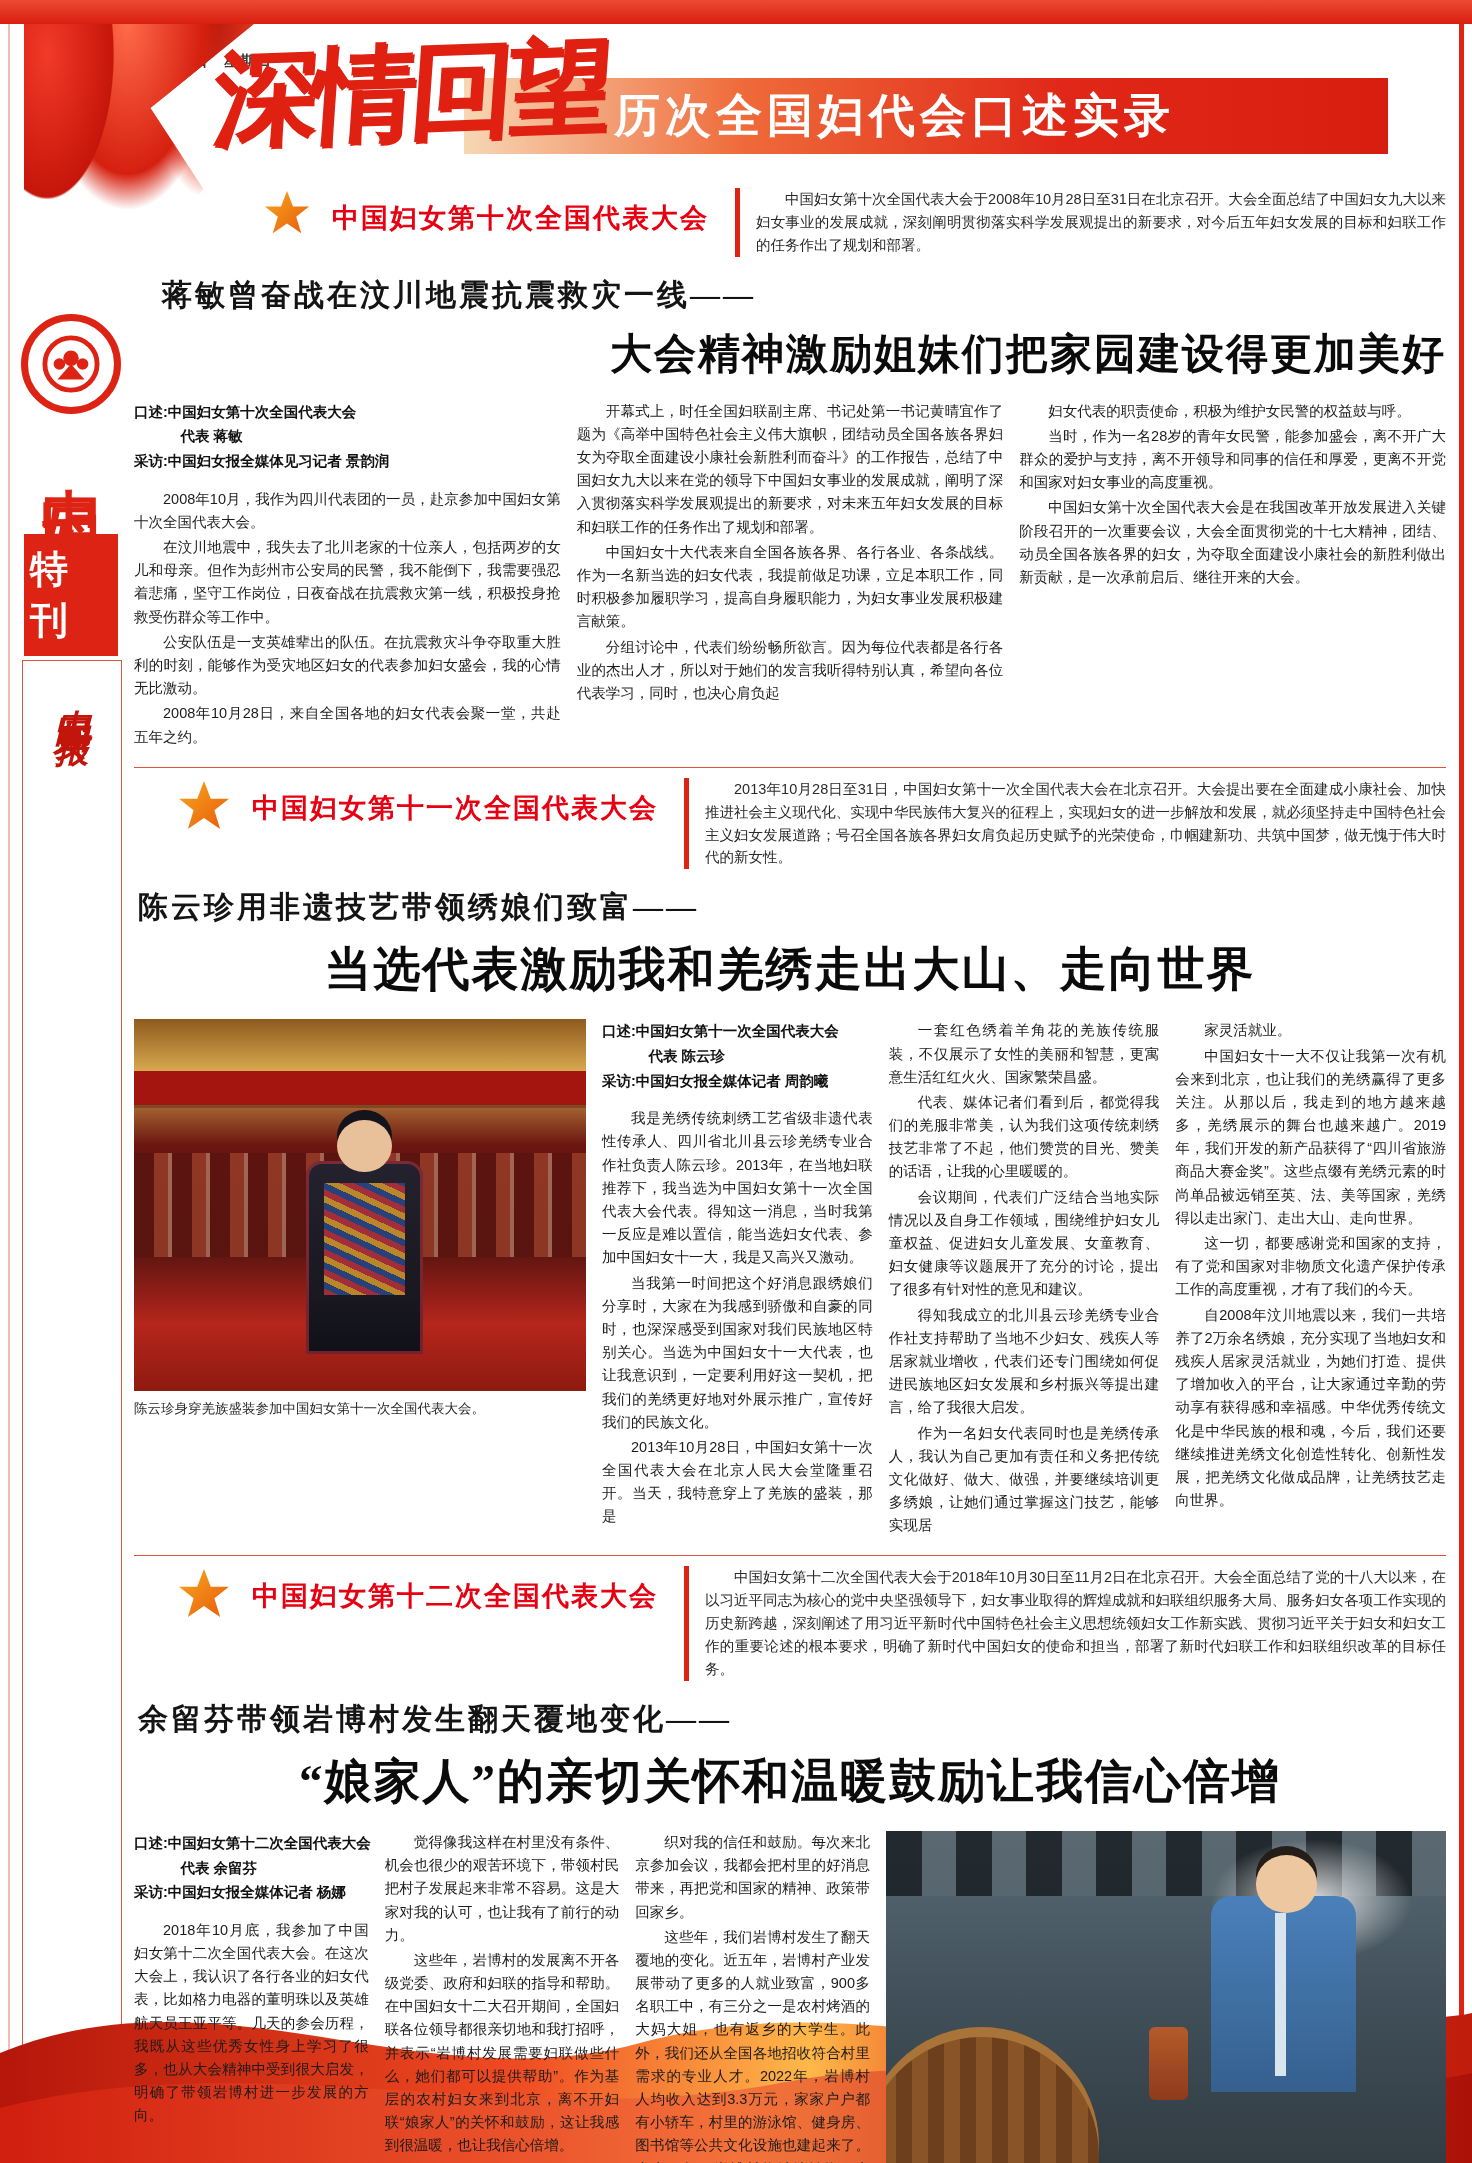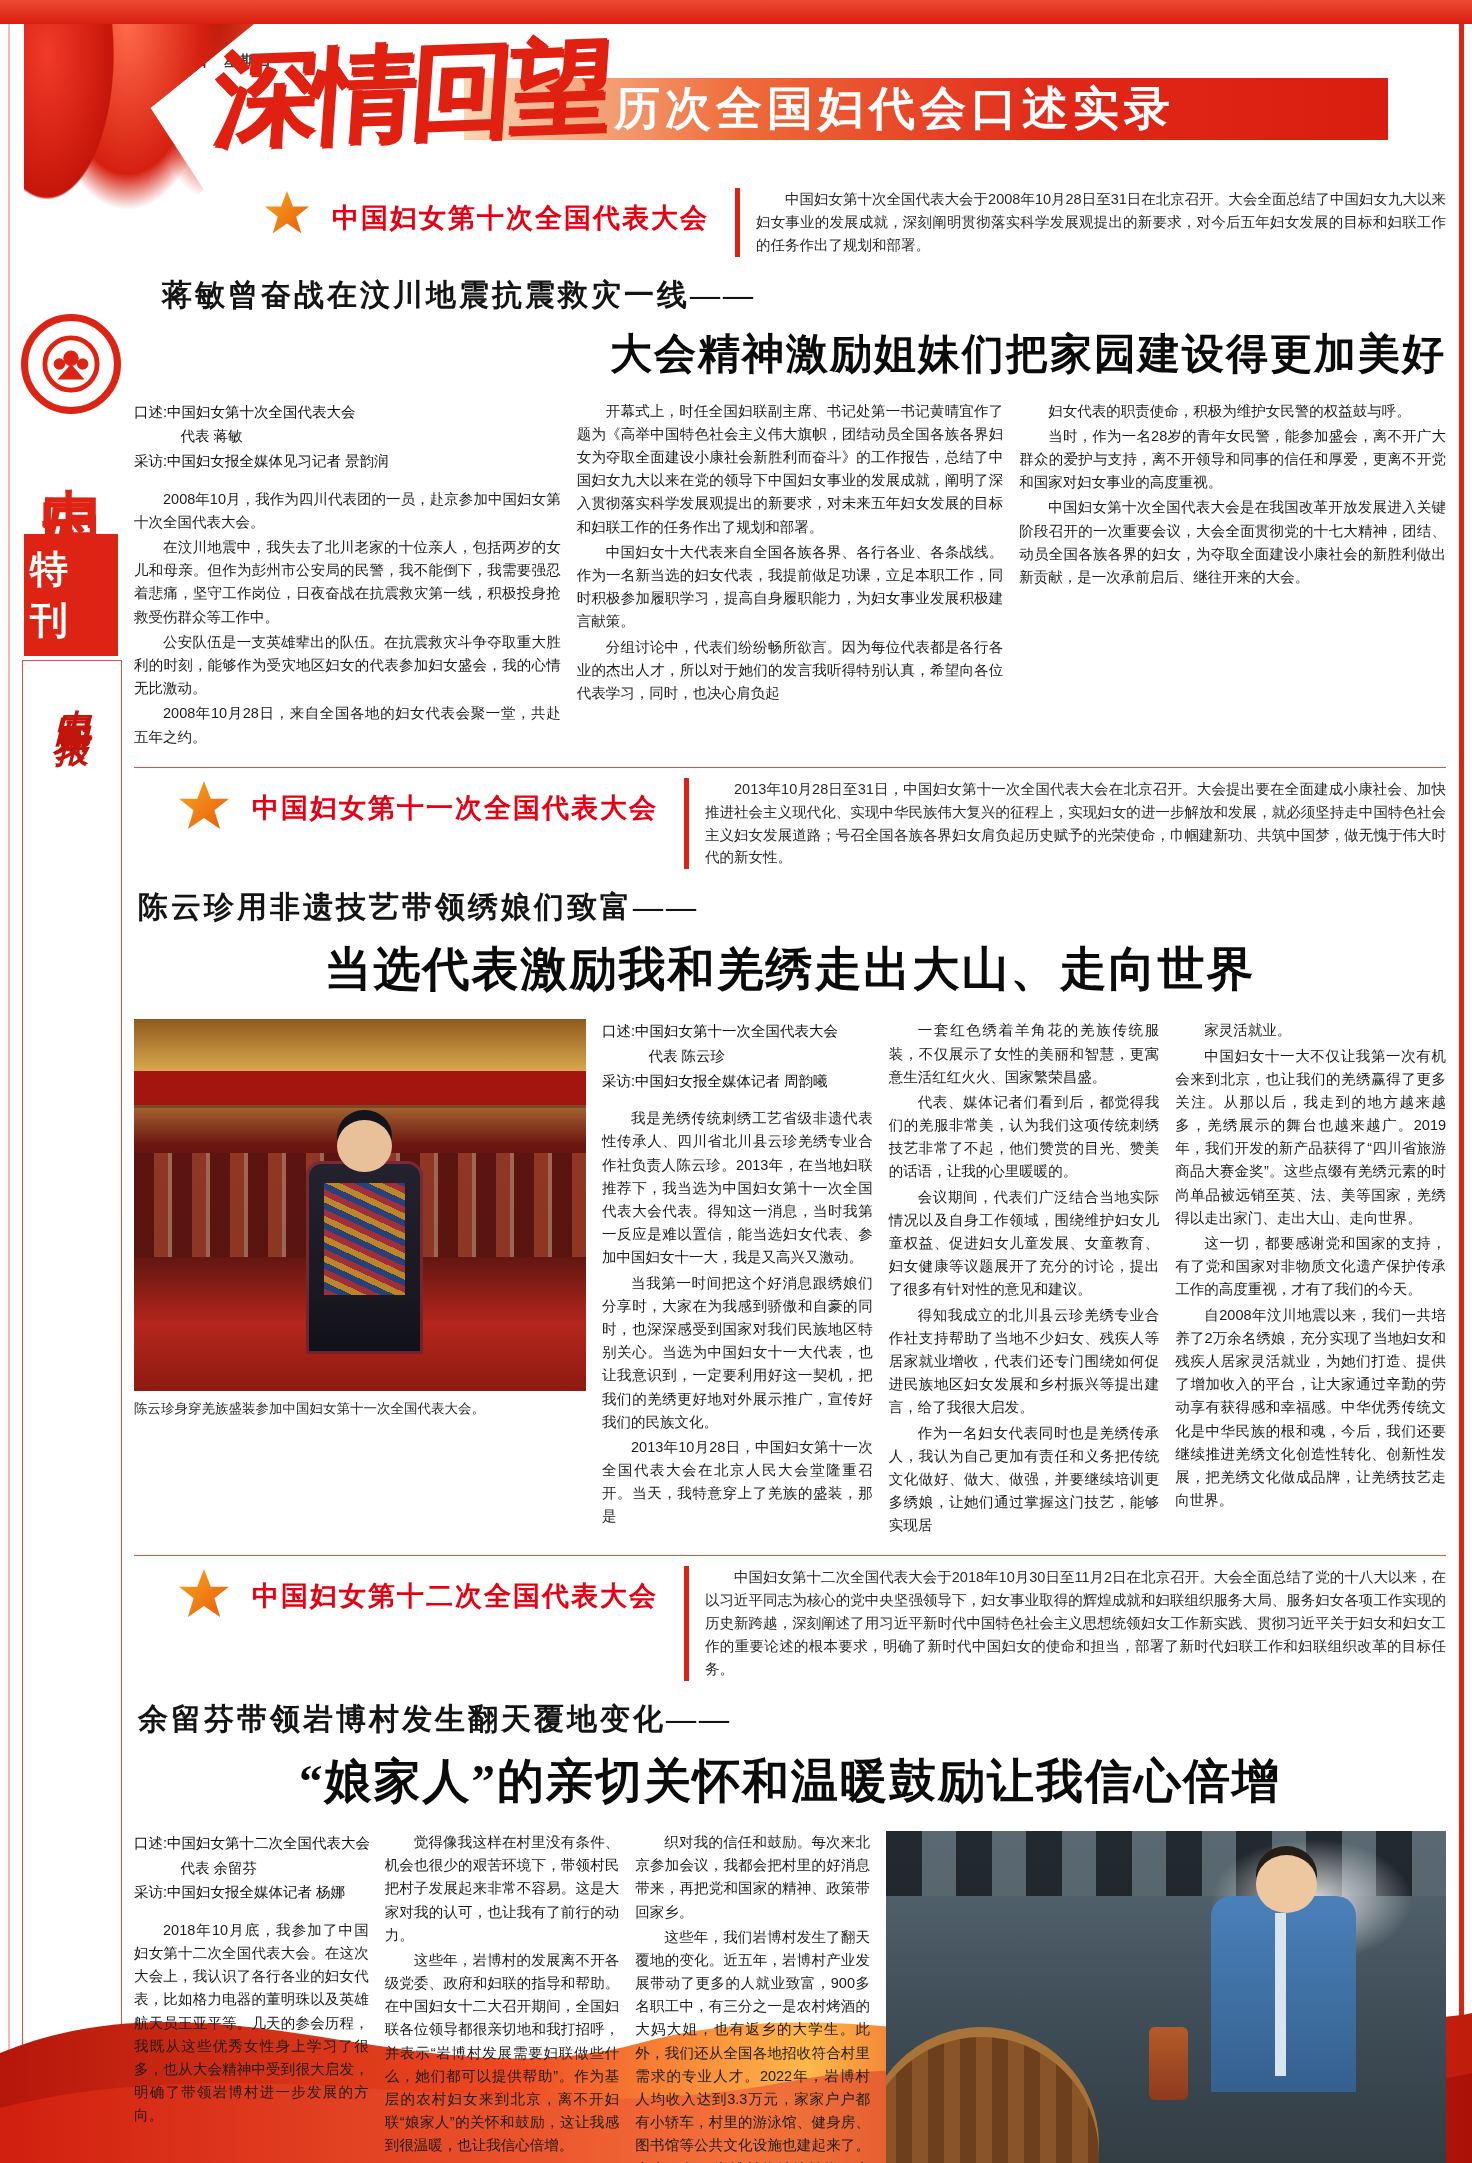--- a/index.html
+++ b/index.html
@@ -33,40 +33,40 @@
   .credits{margin-top:auto;margin-bottom:14px;writing-mode:vertical-rl;text-orientation:upright;
            font-size:11px;color:#333;letter-spacing:2px;line-height:1.9;}
   .credits span{display:block;margin-bottom:10px;}
   .sidebar-frame{position:absolute;left:22px;top:660px;width:98px;bottom:10px;border:1px solid #e0523e;z-index:0;}
   
   .main{position:absolute;left:134px;top:28px;right:26px;z-index:2;}
   .masthead{position:relative;height:150px;}
   .calligraphy{position:absolute;left:80px;top:-4px;color:#e02112;font-size:104px;font-weight:bold;
                font-family:"Liberation Serif",serif;transform:rotate(-2deg) skewX(-6deg);letter-spacing:-6px;
                text-shadow:2px 2px 0 #e02112;z-index:2;}
-  .banner{position:absolute;left:330px;right:58px;top:50px;height:62px;display:flex;align-items:center;
+  .banner{position:absolute;left:330px;right:58px;top:50px;height:76px;display:flex;align-items:center;
           background:linear-gradient(90deg,#f7d7b4,#ef6b3a 30%,#e02718 65%,#d81e0f);padding-left:150px;z-index:1;}
   .banner-text{color:#fff;font-size:46px;font-weight:bold;letter-spacing:5px;font-family:"Liberation Serif",serif;}
   
   .sec-header{display:flex;align-items:flex-start;margin-top:10px;}
   .sec-header.indent1{padding-left:130px;}
   .sec-header.indent2{padding-left:44px;}
   .star{flex:0 0 auto;margin-right:22px;margin-top:2px;}
   .congress{flex:0 0 auto;color:#e60012;font-size:27px;font-weight:bold;letter-spacing:2px;margin-top:12px;margin-right:26px;}
   .vbar{flex:0 0 auto;width:5px;align-self:stretch;background:#dd2414;margin-right:16px;}
   .intro{flex:1;font-size:14.5px;line-height:1.58;color:#2a2a2a;text-align:justify;margin:0;text-indent:2em;}
   .kicker{font-size:30px;color:#141414;font-weight:600;font-family:"Liberation Serif",serif;
           letter-spacing:3px;margin:18px 0 6px 28px;}
   .headline{text-align:center;font-size:45px;font-weight:bold;color:#0b0b0b;letter-spacing:2px;
             font-family:"Liberation Serif",serif;margin:10px 0 18px 0;}
   
   .body-flex{display:flex;gap:16px;align-items:flex-start;position:relative;z-index:2;}
   .col{flex:1;min-width:0;}
   .col p{font-size:14.5px;line-height:1.6;text-align:justify;text-indent:2em;margin:0 0 2px 0;color:#1c1c1c;}
-  .byline{font-size:14.5px;font-weight:normal;color:#111;margin-bottom:14px;line-height:1.7;}
+  .byline{font-size:14.5px;font-weight:bold;color:#111;margin-bottom:14px;line-height:1.7;}
   .byline div{white-space:nowrap;}
   .byline .rep{padding-left:3.2em;}
   .caption{font-size:13.5px;color:#2a2a2a;margin-top:8px;line-height:1.5;}
   .sep{border:0;border-top:1px solid #e0523e;margin:16px 0 6px 0;}
   
   .photo{position:relative;overflow:hidden;}
   .photo1{width:300px;height:442px;background:linear-gradient(180deg,#d8b34c 0%,#e7cf7f 46%,#8e2a20 60%,#7a1f1f 78%,#b5251a 100%);}
   .p1-curtain{position:absolute;left:0;top:0;right:0;height:52%;
               background:repeating-linear-gradient(90deg,rgba(160,120,20,.55) 0 10px,rgba(240,220,150,.35) 10px 24px);}
   .p1-flags{position:absolute;right:0;top:0;width:62%;height:62%;

